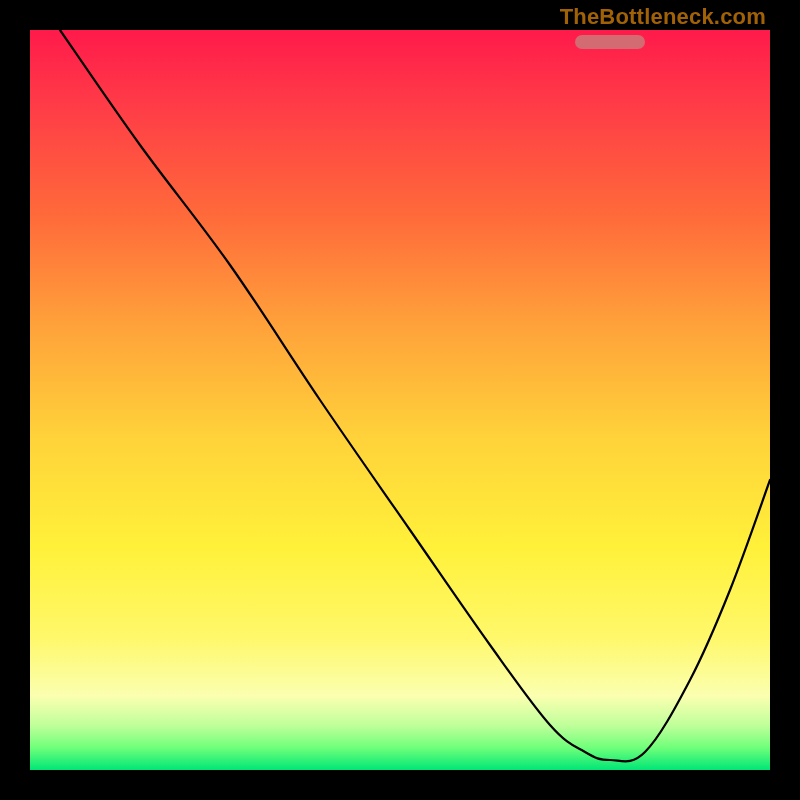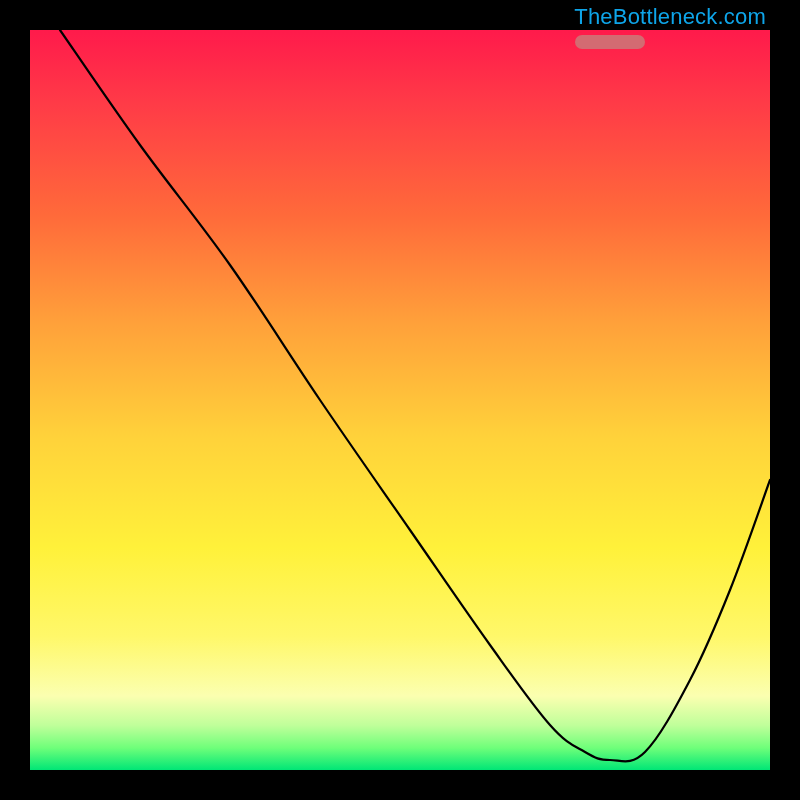--- a/index.html
+++ b/index.html
@@ -37,23 +37,23 @@
       #fbffb0 90%,
       #bfff9a 94%,
       #6fff7a 97%,
       #00e676 100%
     );
   }
   .watermark {
     position: absolute;
     top: 4px;
     right: 34px;
-    color: #0ea5e9;
+    color: #a16207;
     font-size: 22px;
-    font-weight: 400;
+    font-weight: 700;
     letter-spacing: 0.2px;
     user-select: none;
   }
   .marker {
     position: absolute;
     background: #d36b72;
     border-radius: 8px;
   }
   svg.curve {
     position: absolute;

